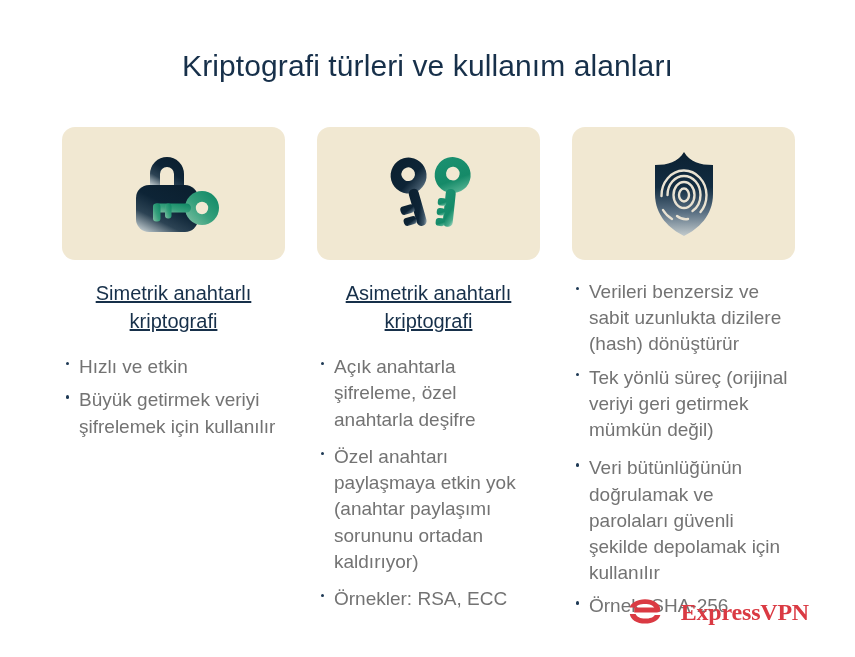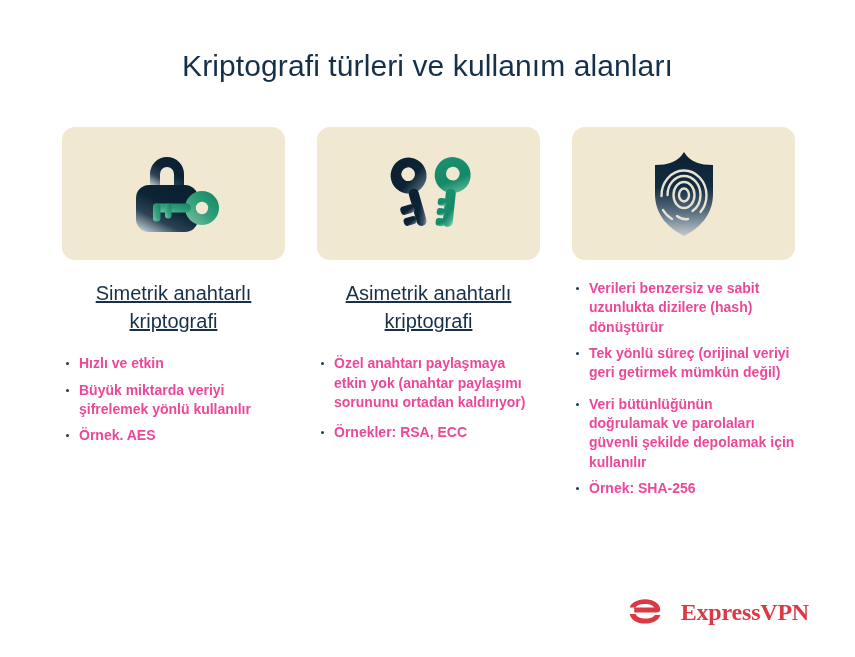--- a/index.html
+++ b/index.html
@@ -79,25 +79,24 @@
 
   
   .bullets {
     margin: 19px 0 0 0;
     padding: 0;
     list-style: none;
   }
   .bullets li {
     position: relative;
     padding-left: 17px;
-    font-size: 14px;
+    font-size: 19px;
     line-height: 1.38;
-    color: #ec4899;
+    color: #737373;
     margin-bottom: 7px;
-    font-weight: bold;
   }
   .bullets li::before {
     content: "";
     position: absolute;
     left: 4px;
     top: 8px;
     width: 3.2px;
     height: 3.2px;
     border-radius: 50%;
     background: #1e3a55;
@@ -161,22 +160,21 @@
 
           <rect x="31" y="52.5" width="38" height="9" rx="4.5" fill="url(#keyGrad)"></rect>
 
           <rect x="31" y="52.5" width="7.5" height="18" rx="3.2" fill="url(#keyGrad)"></rect>
           <rect x="43" y="52.5" width="6.5" height="15" rx="3" fill="url(#keyGrad)"></rect>
         </svg>
       </div>
       <div class="col-heading">Simetrik anahtarlı kriptografi</div>
       <ul class="bullets">
         <li>Hızlı ve etkin</li>
-        <li>Büyük miktarda veriyi şifrelemek yönlü kullanılır</li>
-        <li>Örnek. AES</li>
+        <li>Büyük getirmek veriyi şifrelemek için kullanılır</li>
       </ul>
     </div>
 
     <div class="column col-2">
       <div class="icon-card">
         <svg width="104" height="86" viewBox="0 0 104 86">
           <defs>
             <linearGradient id="keyDark" x1="0.2" y1="0" x2="0.85" y2="1">
               <stop offset="0" stop-color="#0b2030"></stop>
               <stop offset="0.58" stop-color="#0d2436"></stop>
@@ -204,20 +202,21 @@
             <circle cx="74" cy="22.5" r="6.8" fill="#f1e8d2"></circle>
             <rect x="69" y="38" width="10" height="38" rx="4.6" fill="url(#keyGreen2)"></rect>
             <rect x="62" y="48" width="8.5" height="7.6" rx="3" fill="url(#keyGreen2)"></rect>
             <rect x="62" y="58" width="8" height="7.4" rx="3" fill="url(#keyGreen2)"></rect>
             <rect x="62" y="68" width="9" height="8" rx="3" fill="url(#keyGreen2)"></rect>
           </g>
         </svg>
       </div>
       <div class="col-heading">Asimetrik anahtarlı kriptografi</div>
       <ul class="bullets">
+        <li>Açık anahtarla şifreleme, özel anahtarla deşifre</li>
         <li>Özel anahtarı paylaşmaya etkin yok (anahtar paylaşımı sorununu ortadan kaldırıyor)</li>
         <li>Örnekler: RSA, ECC</li>
       </ul>
     </div>
 
     <div class="column col-3">
       <div class="icon-card">
         <svg width="104" height="92" viewBox="0 0 104 92">
           <defs>
             <linearGradient id="shieldGrad" x1="0.5" y1="0" x2="0.5" y2="1">

